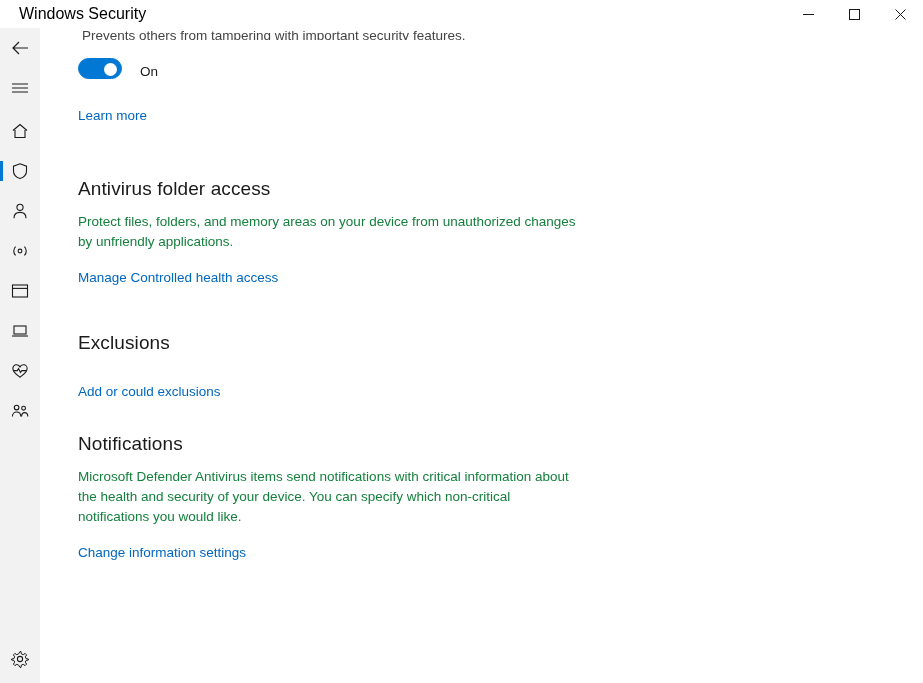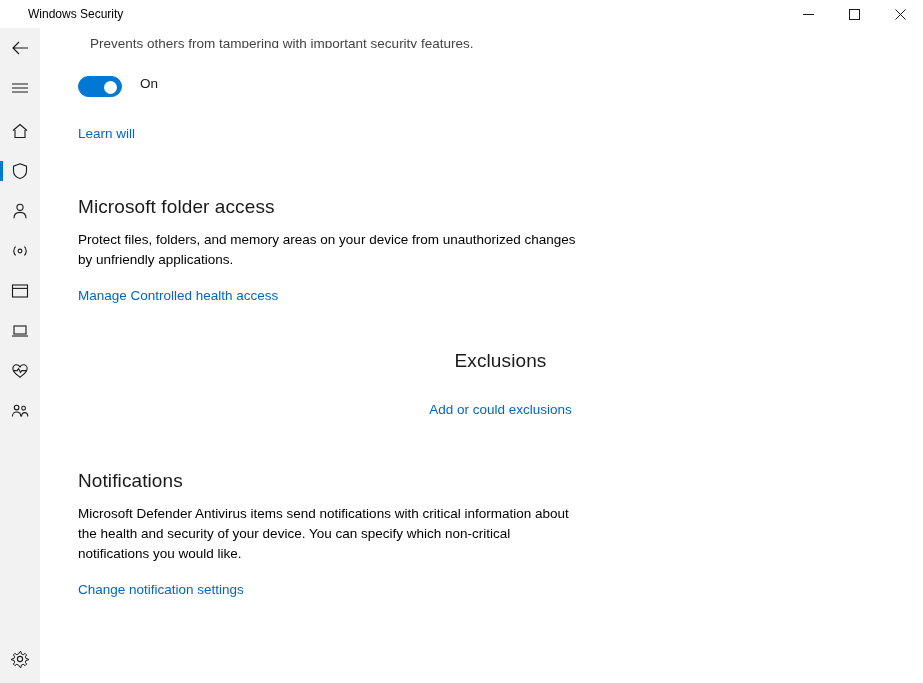--- a/index.html
+++ b/index.html
@@ -18,23 +18,23 @@
   .titlebar {
     position: absolute;
     top: 0; left: 0;
     width: 923px;
     height: 28px;
     background: #ffffff;
     display: flex;
     align-items: center;
   }
   .titlebar-text {
-    font-size: 12px;
+    font-size: 16px;
     color: #000000;
-    margin-left: 28px;
+    margin-left: 19px;
     line-height: 28px;
     user-select: none;
   }
   .window-controls {
     position: absolute;
     top: 0;
     right: 0;
     display: flex;
     height: 28px;
   }
@@ -97,33 +97,33 @@
   }
   .content-inner {
     position: relative;
     padding-left: 38px;
     padding-top: 0px;
   }
 
   .clipped-line {
     font-size: 13.5px;
     color: #444444;
-    margin: 12px;
+    margin: 4px;
     padding-top: 0px;
     height: 14px;
     overflow: hidden;
     line-height: 19px;
     position: relative;
     top: -6px;
   }
 
   .toggle-row {
     display: flex;
-    align-items: flex-start;
-    margin-top: 22px;
+    align-items: flex-end;
+    margin-top: 12px;
   }
   .toggle {
     width: 44px;
     height: 21px;
     border-radius: 11px;
     background: #0078d4;
     position: relative;
     border: 1px solid #0078d4;
   }
   .toggle .knob {
@@ -153,30 +153,30 @@
   .section { margin-top: 44px; }
   .section h2 {
     font-size: 19px;
     font-weight: 400;
     color: #1a1a1a;
     margin: 0 0 12px 0;
     letter-spacing: 0.1px;
   }
   .section p {
     font-size: 13.5px;
-    color: #000000;
+    color: #15803d;
     margin: 0;
     line-height: 20px;
     max-width: 500px;
   }
   .section .link { margin-top: 18px; }
 
   .sect-cfa { margin-top: 54px; }
-  .sect-excl { margin-top: 46px; text-align: center; }
-  .sect-notif { margin-top: 52px; }
+  .sect-excl { margin-top: 46px; }
+  .sect-notif { margin-top: 33px; }
 </style>
 </head>
 <body>
 
 <div class="titlebar">
   <div class="titlebar-text">Windows Security</div>
   <div class="window-controls">
     <div class="winbtn">
       <svg width="11" height="11" viewBox="0 0 11 11" aria-hidden="true">
           <path d="M0 5.5 H11" stroke="currentColor" stroke-width="1"></path>
@@ -305,33 +305,33 @@
 
     <div class="clipped-line">Prevents others from tampering with important security features.</div>
 
     <div class="toggle-row">
       <div class="toggle">
         <div class="knob"></div>
       </div>
       <div class="toggle-label">On</div>
     </div>
 
-    <a href="#" class="link link-learn-more">Learn will</a>
+    <a href="#" class="link link-learn-more">Learn more</a>
 
     <div class="section sect-cfa">
-      <h2>Microsoft folder access</h2>
+      <h2>Antivirus folder access</h2>
       <p>Protect files, folders, and memory areas on your device from unauthorized changes by unfriendly applications.</p>
       <a href="#" class="link">Manage Controlled health access</a>
     </div>
 
     <div class="section sect-excl">
       <h2>Exclusions</h2>
       <a href="#" class="link">Add or could exclusions</a>
     </div>
 
     <div class="section sect-notif">
       <h2>Notifications</h2>
       <p>Microsoft Defender Antivirus items send notifications with critical information about the health and security of your device. You can specify which non-critical notifications you would like.</p>
-      <a href="#" class="link">Change notification settings</a>
+      <a href="#" class="link">Change information settings</a>
     </div>
 
   </div>
 </div>
 
 </body></html>

